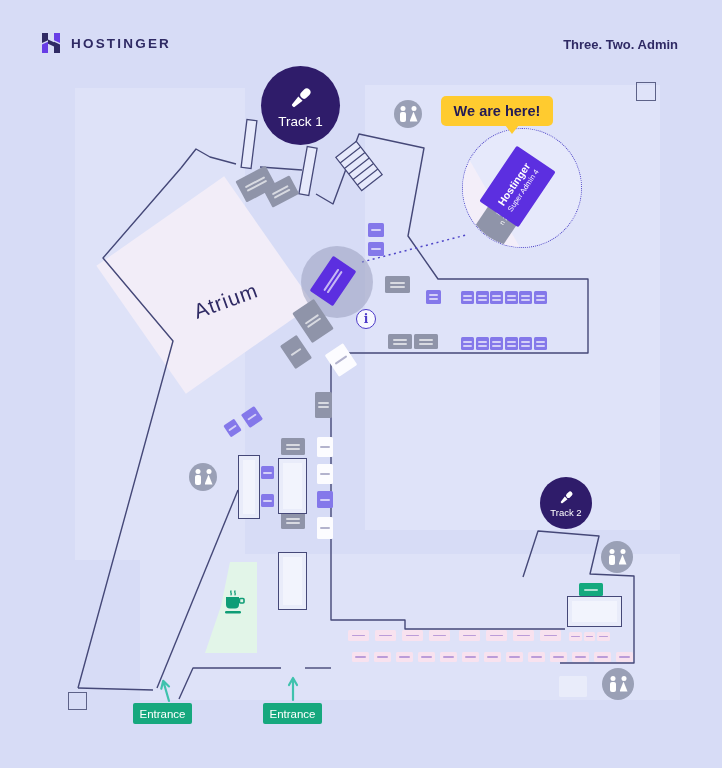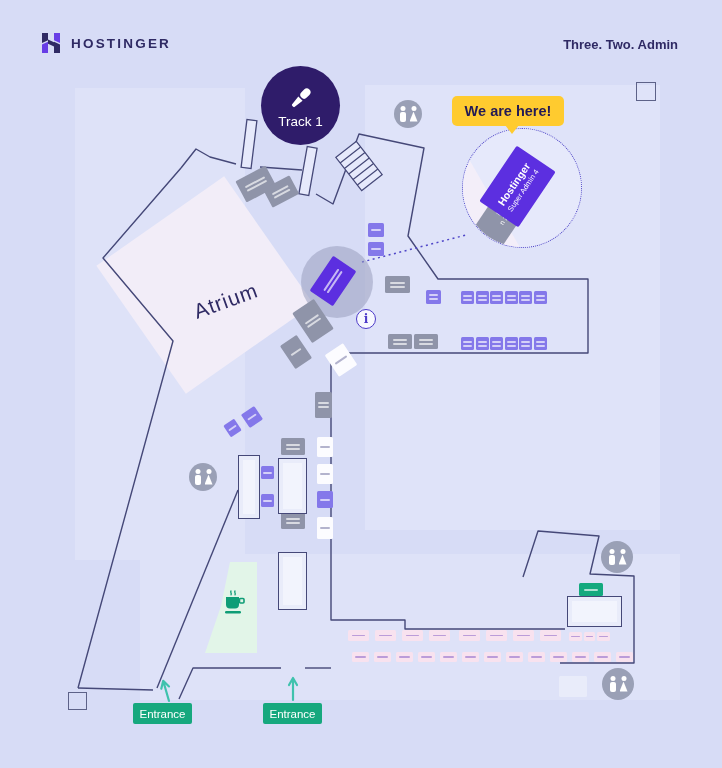--- a/index.html
+++ b/index.html
@@ -20,21 +20,21 @@
   #header{left:40px;top:32px;display:flex;align-items:center;gap:9px;}
   #brand-text{font-size:13.5px;font-weight:800;letter-spacing:2.2px;color:#2f2a64;}
   #tagline{right:44px;top:37px;font-size:13px;font-weight:700;color:#2f2a64;}
   
   .badge{position:absolute;border-radius:50%;background:#2f1c6a;display:flex;flex-direction:column;align-items:center;justify-content:center;color:#fff;}
   #track1-badge{left:261px;top:66px;width:79px;height:79px;}
   #track1-badge .badge-label{font-size:13.5px;margin-top:1px;}
   #track2-badge{left:540px;top:477px;width:52px;height:52px;}
   #track2-badge .badge-label{font-size:9.5px;}
   
-  #callout{left:452px;top:96px;width:112px;height:30px;background:#ffcb2f;border-radius:5px;display:flex;align-items:center;justify-content:center;font-size:14.5px;font-weight:600;color:#231a55;z-index:30;}
+  #callout{left:441px;top:96px;width:112px;height:30px;background:#ffcb2f;border-radius:5px;display:flex;align-items:center;justify-content:center;font-size:14.5px;font-weight:600;color:#231a55;z-index:30;}
   #callout-tail{left:505px;top:125px;width:0;height:0;border-left:7px solid transparent;border-right:7px solid transparent;border-top:9px solid #ffcb2f;z-index:30;}
   
   #zoom-circle{left:462px;top:128px;width:118px;height:118px;border:1.6px dotted #4f46c8;border-radius:50%;background:#e6e9fb;overflow:hidden;z-index:25;}
   #zoom-circle .zc-pink{position:absolute;left:-28px;top:12px;width:58px;height:135px;background:#f3eef9;transform:rotate(-30deg);}
   #zoom-circle .zc-gray{position:absolute;left:-2px;top:88px;width:58px;height:34px;background:#8f94a9;transform:rotate(-56deg);display:flex;flex-direction:column;align-items:flex-end;justify-content:center;padding-right:5px;box-sizing:border-box;color:#fff;font-size:7px;line-height:8px;}
   #zoom-circle .zc-booth{position:absolute;left:21px;top:34px;width:67px;height:47px;background:#5c2fe0;transform:rotate(-56deg);display:flex;flex-direction:column;align-items:center;justify-content:center;color:#fff;border-radius:2px;}
   .zb-title{font-size:10.5px;font-weight:700;}
   .zb-sub{font-size:7.5px;margin-top:1px;}
   
   #spotlight{left:301px;top:246px;width:72px;height:72px;border-radius:50%;background:rgba(153,158,190,0.55);}
@@ -386,20 +386,29 @@
 
   <div class="badge" id="track1-badge">
     <svg width="30" height="30" viewBox="0 0 24 24">
       <g fill="#fff" transform="rotate(45 12 12)">
         <rect x="9" y="2.5" width="6" height="9" rx="3"></rect>
         <path d="M9.6 12.6h4.8l-1 8.2c-.1.9-2.7.9-2.8 0z"></path>
       </g>
     </svg>
     <div class="badge-label">Track 1</div>
   </div>
+  <div class="badge" id="track2-badge">
+    <svg width="19" height="19" viewBox="0 0 24 24">
+      <g fill="#fff" transform="rotate(45 12 12)">
+        <rect x="9" y="2.5" width="6" height="9" rx="3"></rect>
+        <path d="M9.6 12.6h4.8l-1 8.2c-.1.9-2.7.9-2.8 0z"></path>
+      </g>
+    </svg>
+    <div class="badge-label">Track 2</div>
+  </div>
 
   <div class="abs" id="callout">We are here!</div>
   <div class="abs" id="callout-tail"></div>
 
   <div class="abs" id="zoom-circle">
     <div class="zc-pink"></div>
     <div class="zc-gray">
       <span>k</span>
       <span>n 2</span>
     </div>

